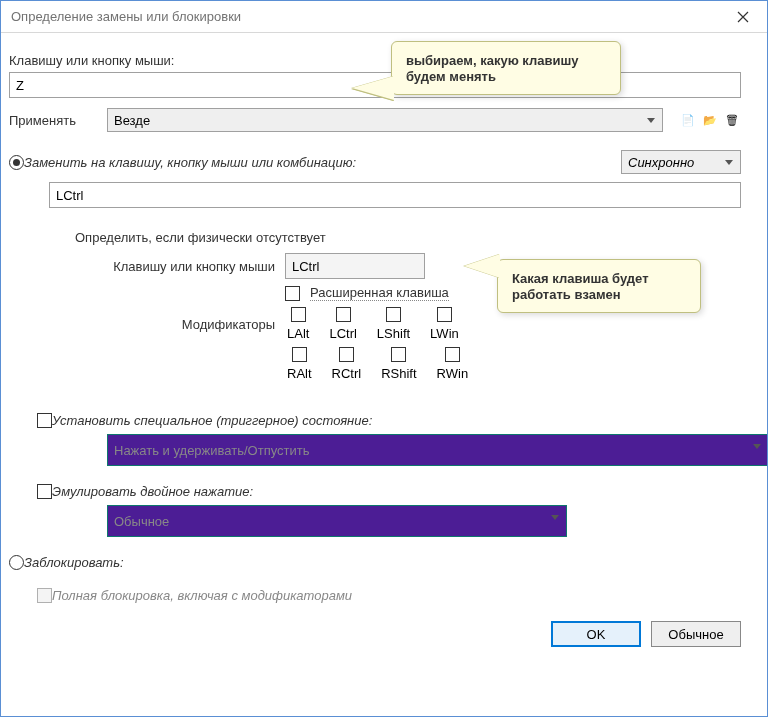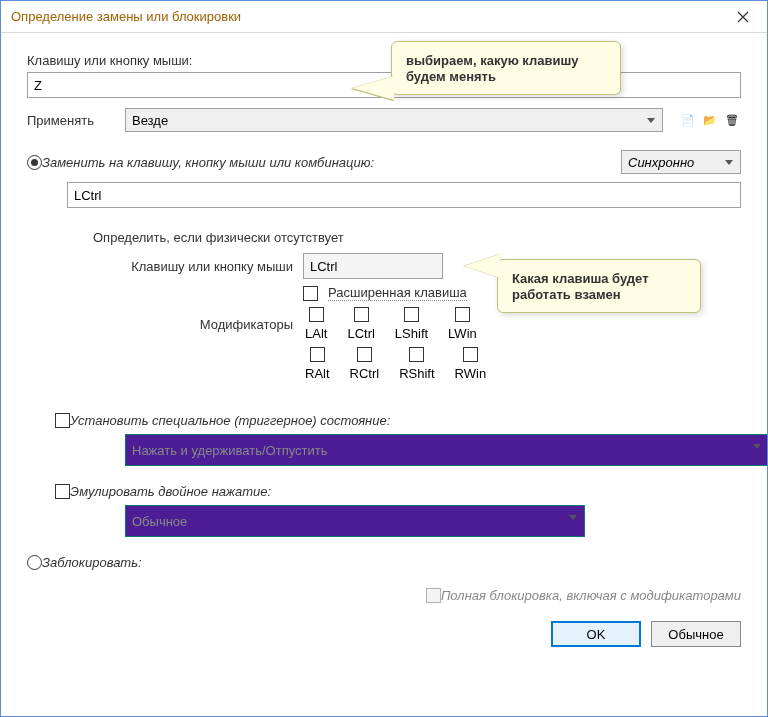--- a/index.html
+++ b/index.html
@@ -1,20 +1,20 @@
 <!DOCTYPE html>
 <html><head>
 <meta charset="utf-8">
 <style>
   * { box-sizing: border-box; font-family: "Segoe UI", Tahoma, sans-serif; font-size: 13px; }
   body { margin: 0; background: #fff; }
   .window { width: 768px; height: 717px; border: 1px solid #5a8fd4; position: relative; overflow: hidden; background: #fff; }
-  .titlebar { height: 32px; display: flex; align-items: center; justify-content: space-between; padding: 0 1px 0 10px; font-size: 14px; color: #a16207; border-bottom: 1px solid #d8d8d8; }
+  .titlebar { height: 32px; display: flex; align-items: center; justify-content: space-between; padding: 0 1px 0 10px; font-size: 14px; color: #737373; border-bottom: 1px solid #d8d8d8; }
   .close-btn { width: 46px; height: 32px; display: flex; align-items: center; justify-content: center; cursor: default; }
-  .content { padding: 12px 26px 14px 26px; }
+  .content { padding: 12px 26px 14px 8px; }
   .label { color: #333; }
   .field-label { display: block; margin: 8px 0 4px 0; }
   .text-input { width: 100%; height: 26px; border: 1px solid #a0a0a0; padding: 2px 6px; background: #fff; }
   .text-input.narrow { width: 140px; }
   .row { display: flex; align-items: center; gap: 8px; margin-top: 10px; }
   .select { height: 24px; border: 1px solid #a0a0a0; background: #efefef; padding: 0 22px 0 6px; position: relative; display: inline-flex; align-items: center; flex: 1; }
   .select.small { flex: none; width: 120px; background: #efefef; }
   .select::after { content: ""; position: absolute; right: 7px; top: 9px; border-left: 4px solid transparent; border-right: 4px solid transparent; border-top: 5px solid #555; }
   .select.disabled { background: #4c1d95; color: #888; border: 1px solid #0f766e; margin-left: 28px; }
   .toolbar-icons { display: flex; gap: 4px; margin-left: 8px; }
@@ -168,21 +168,21 @@
     <div class="indent2" style="margin-top:6px;">
       <div class="select full disabled" style="width:460px;">
           <span class="dim">Обычное</span>
         </div>
     </div>
 
     <div class="opt-row">
       <span class="radio"></span>
       <span class="label">Заблокировать:</span>
     </div>
-    <div class="opt-row" style="margin-left:28px; justify-content:flex-end;">
+    <div class="opt-row" style="margin-left:28px; ">
       <span class="chk disabled"></span>
       <span class="label dim">Полная блокировка, включая с модификаторами</span>
     </div>
 
     <div class="btnbar">
       <div class="btn primary">
           <span>OK</span>
         </div>
       <div class="btn">
           <span>Обычное</span>

